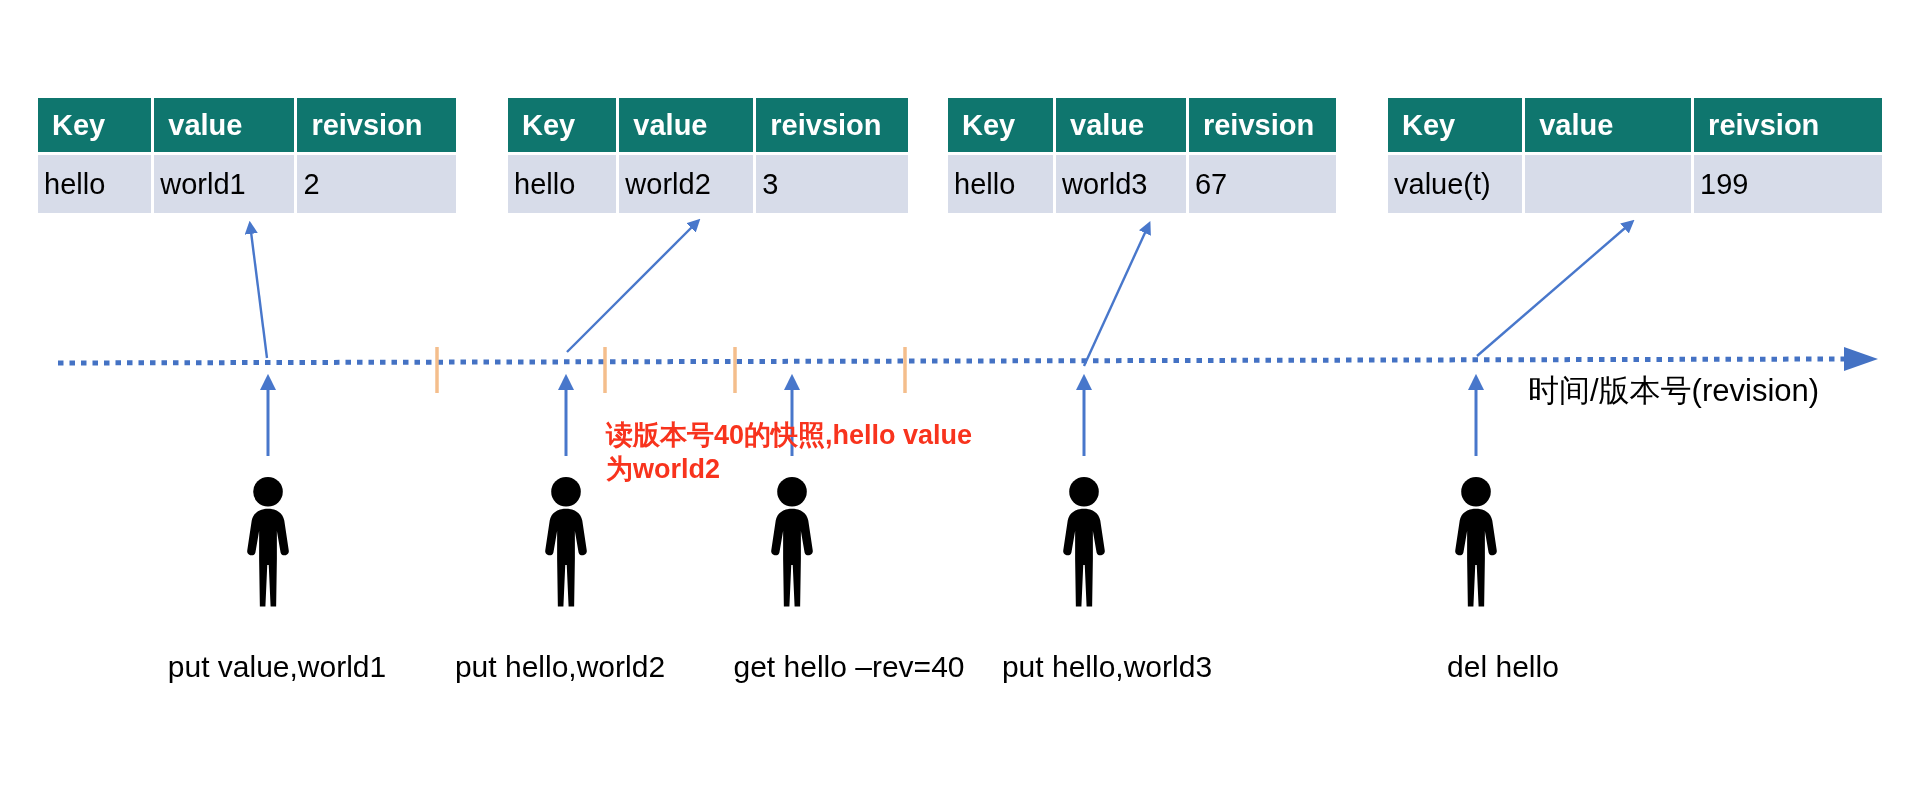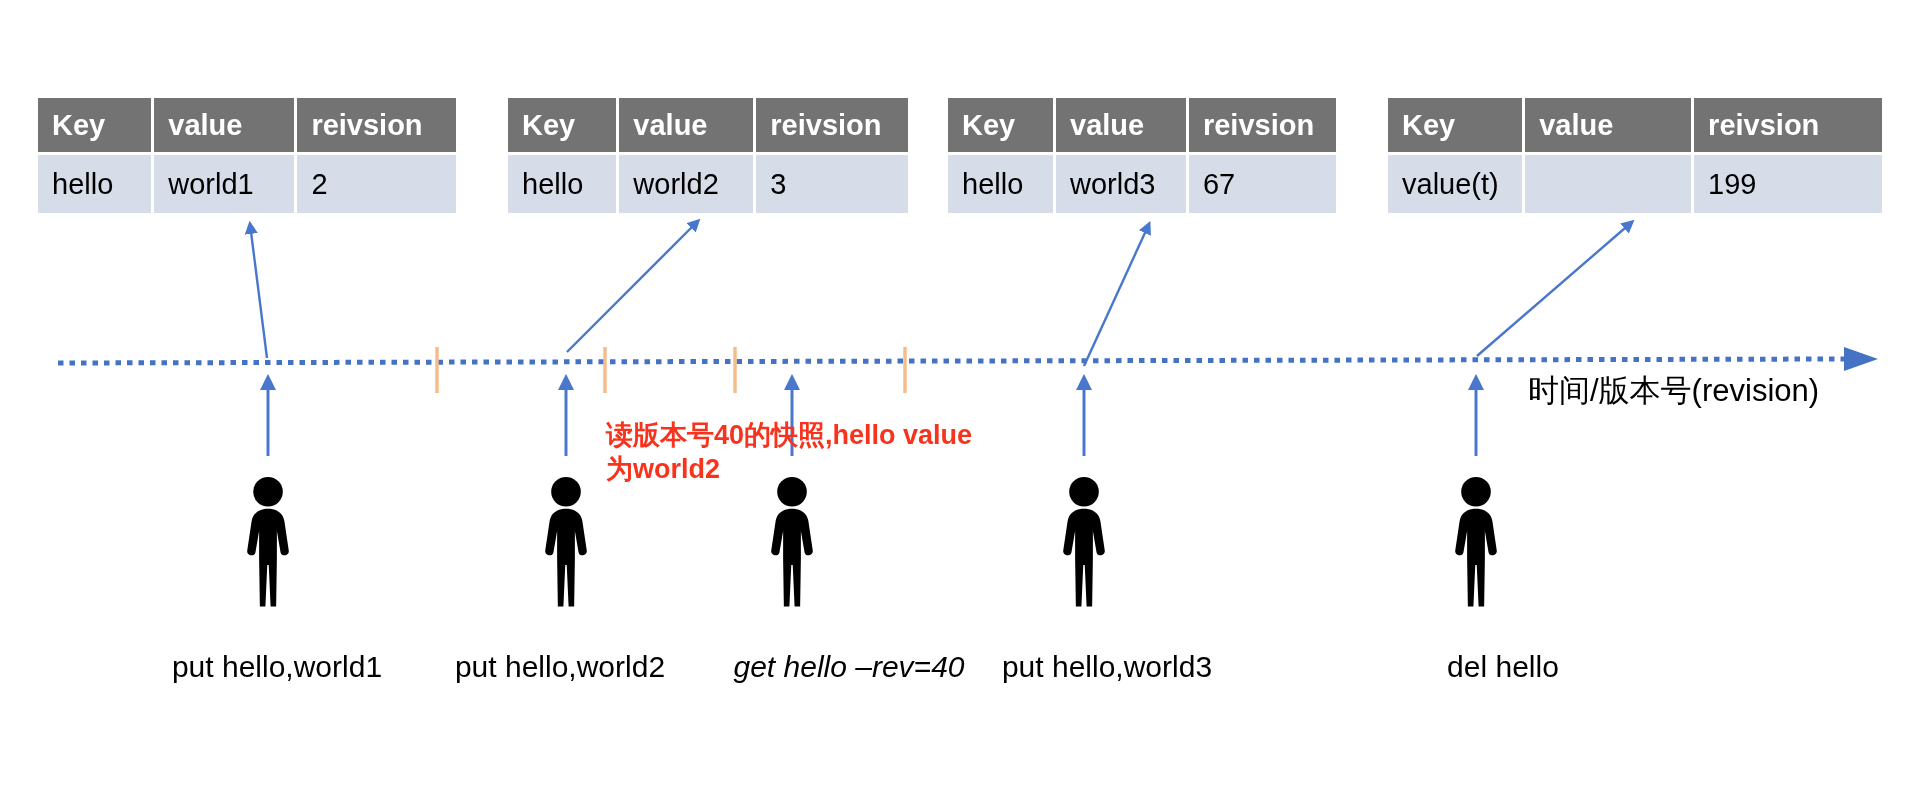--- a/index.html
+++ b/index.html
@@ -6,27 +6,27 @@
   .canvas {
     position:relative; width:1920px; height:806px; background:#ffffff;
     font-family:"Liberation Sans", sans-serif; overflow:hidden;
   }
   
   .kv-table {
     position:absolute; top:98px; display:grid;
     grid-template-columns:27.5fr 34fr 38.5fr; gap:3px;
   }
   .kv-table .h {
-    background:#737373; color:#ffffff; font-weight:bold; font-size:29px;
+    background:#0f766e; color:#ffffff; font-weight:bold; font-size:29px;
     height:54px; display:flex; align-items:center; padding-left:14px;
     box-sizing:border-box;
   }
   .kv-table .c {
     background:#D7DCE9; color:#000000; font-size:29px;
-    height:58px; display:flex; align-items:center; padding-left:14px;
+    height:58px; display:flex; align-items:center; padding-left:6px;
     box-sizing:border-box;
   }
   
   .overlay { position:absolute; left:0; top:0; }
   
   .person { position:absolute; top:474px; width:74px; height:145px; }
   .person svg { width:100%; height:100%; display:block; }
   
   .event-label {
     position:absolute; top:650px; transform:translateX(-50%);
@@ -135,23 +135,23 @@
       <path fill="#000" d="M50 44 C62 44 70 50 72 60 L78 100 C79.5 107 68.5 110 67 103 L62 74 L62 112 L61 176 L53.5 176 L51 120 L49 120 L46.5 176 L39 176 L38 112 L38 74 L33 103 C31.5 110 20.5 107 22 100 L28 60 C30 50 38 44 50 44 Z"></path>
     </svg>
   </div>
   <div class="person" style="left:1439px;">
     <svg viewBox="0 0 100 190">
       <circle cx="50" cy="21" r="20" fill="#000"></circle>
       <path fill="#000" d="M50 44 C62 44 70 50 72 60 L78 100 C79.5 107 68.5 110 67 103 L62 74 L62 112 L61 176 L53.5 176 L51 120 L49 120 L46.5 176 L39 176 L38 112 L38 74 L33 103 C31.5 110 20.5 107 22 100 L28 60 C30 50 38 44 50 44 Z"></path>
     </svg>
   </div>
 
-  <div class="event-label" style="left:277px;">put hello,world1</div>
+  <div class="event-label" style="left:277px;">put value,world1</div>
   <div class="event-label" style="left:560px;">put hello,world2</div>
-  <div class="event-label" style="left:849px;font-style:italic;">get hello –rev=40</div>
+  <div class="event-label" style="left:849px;">get hello –rev=40</div>
   <div class="event-label" style="left:1107px;">put hello,world3</div>
   <div class="event-label" style="left:1503px;">del hello</div>
 
   <div class="annotation">
     <div>读版本号40的快照,hello value</div>
     <div>为world2</div>
   </div>
 
   <div class="axis-label">时间/版本号(revision)</div>
 

